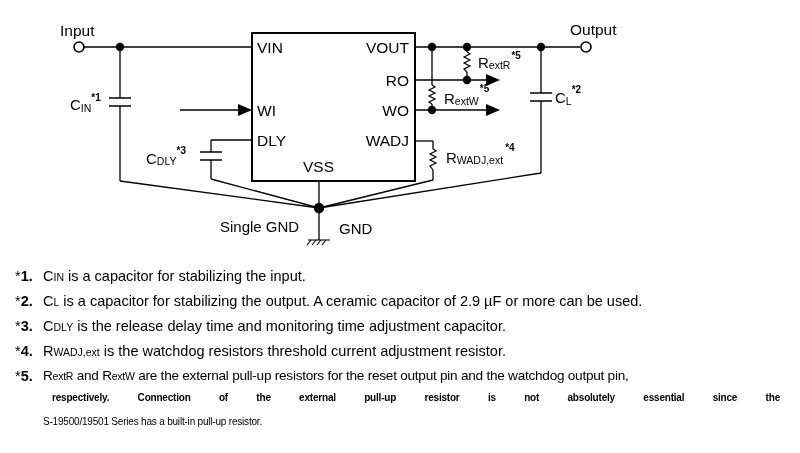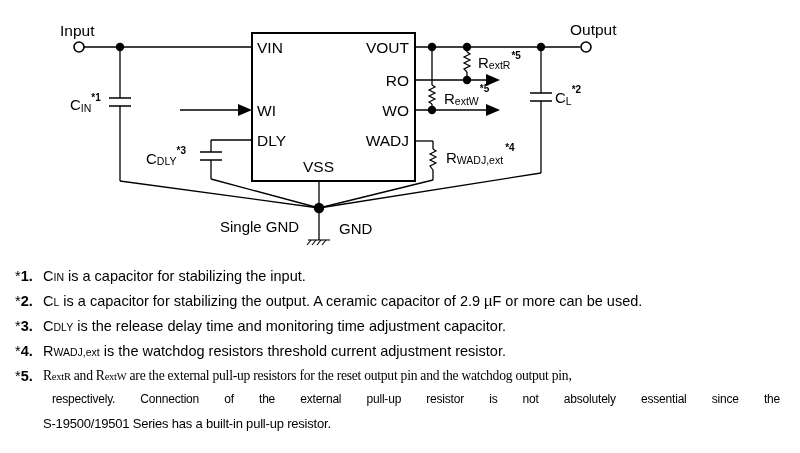--- a/index.html
+++ b/index.html
@@ -5,21 +5,21 @@
   html, body { margin:0; padding:0; background:#ffffff; }
   body { width:800px; height:453px; position:relative; overflow:hidden; font-family:"Liberation Sans", sans-serif; color:#000; }
   #schematic { position:absolute; left:0; top:0; }
   .lbl { font-family:"Liberation Sans", sans-serif; fill:#000; }
   .notes { position:absolute; left:0; top:262px; width:800px; }
   .note { position:absolute; left:0; font-size:14.5px; white-space:nowrap; }
   .note .num { position:absolute; left:15px; font-weight:bold; }
   .note .num .star { font-weight:normal; }
   .note .txt { position:absolute; left:43px; }
   .sub { font-size:10.5px; }
-  .note5 .txt { font-family:Liberation Serif, serif; font-size:14.5px; }
+  .note5 .txt { font-family:Liberation Sans, sans-serif; font-size:14.5px; }
   .line { position:absolute; left:52px; width:728px; text-align:justify; text-align-last:justify; }
 </style>
 </head>
 <body>
 
 <svg id="schematic" width="800" height="262" viewBox="0 0 800 262">
   <g stroke="#000" stroke-width="1.3" fill="none">
 
     <line x1="84" y1="47" x2="252" y2="47"></line>
 
@@ -138,18 +138,18 @@
   </div>
   <div class="note" style="top:81px;">
     <span class="num"><span class="star">*</span><span>4.</span></span>
     <span class="txt"><span>R</span><span class="sub">WADJ,ext</span><span> is the watchdog resistors threshold current adjustment resistor.</span></span>
   </div>
   <div class="note note5" style="top:106px;">
     <span class="num"><span class="star">*</span><span>5.</span></span>
     <span class="txt" style="font-size:13.6px; letter-spacing:-0.25px;"><span>R</span><span class="sub">extR</span><span> and </span><span>R</span><span class="sub">extW</span><span> are the external pull-up resistors for the reset output pin and the watchdog output pin,</span></span>
   </div>
   <div class="note" style="top:130px; width:800px;">
-    <div class="line" style="font-size:12px; letter-spacing:-0.2px;">respectively. Connection of the external pull-up resistor is not absolutely essential since the</div>
+    <div class="line" style="font-size:10px; letter-spacing:-0.2px;font-weight:bold;">respectively. Connection of the external pull-up resistor is not absolutely essential since the</div>
   </div>
   <div class="note" style="top:154px;">
-    <span class="txt" style="font-size:13px; letter-spacing:-0.2px;">S-19500/19501 Series has a built-in pull-up resistor.</span>
+    <span class="txt" style="font-size:10px; letter-spacing:-0.2px;">S-19500/19501 Series has a built-in pull-up resistor.</span>
   </div>
 </div>
 
 </body></html>

